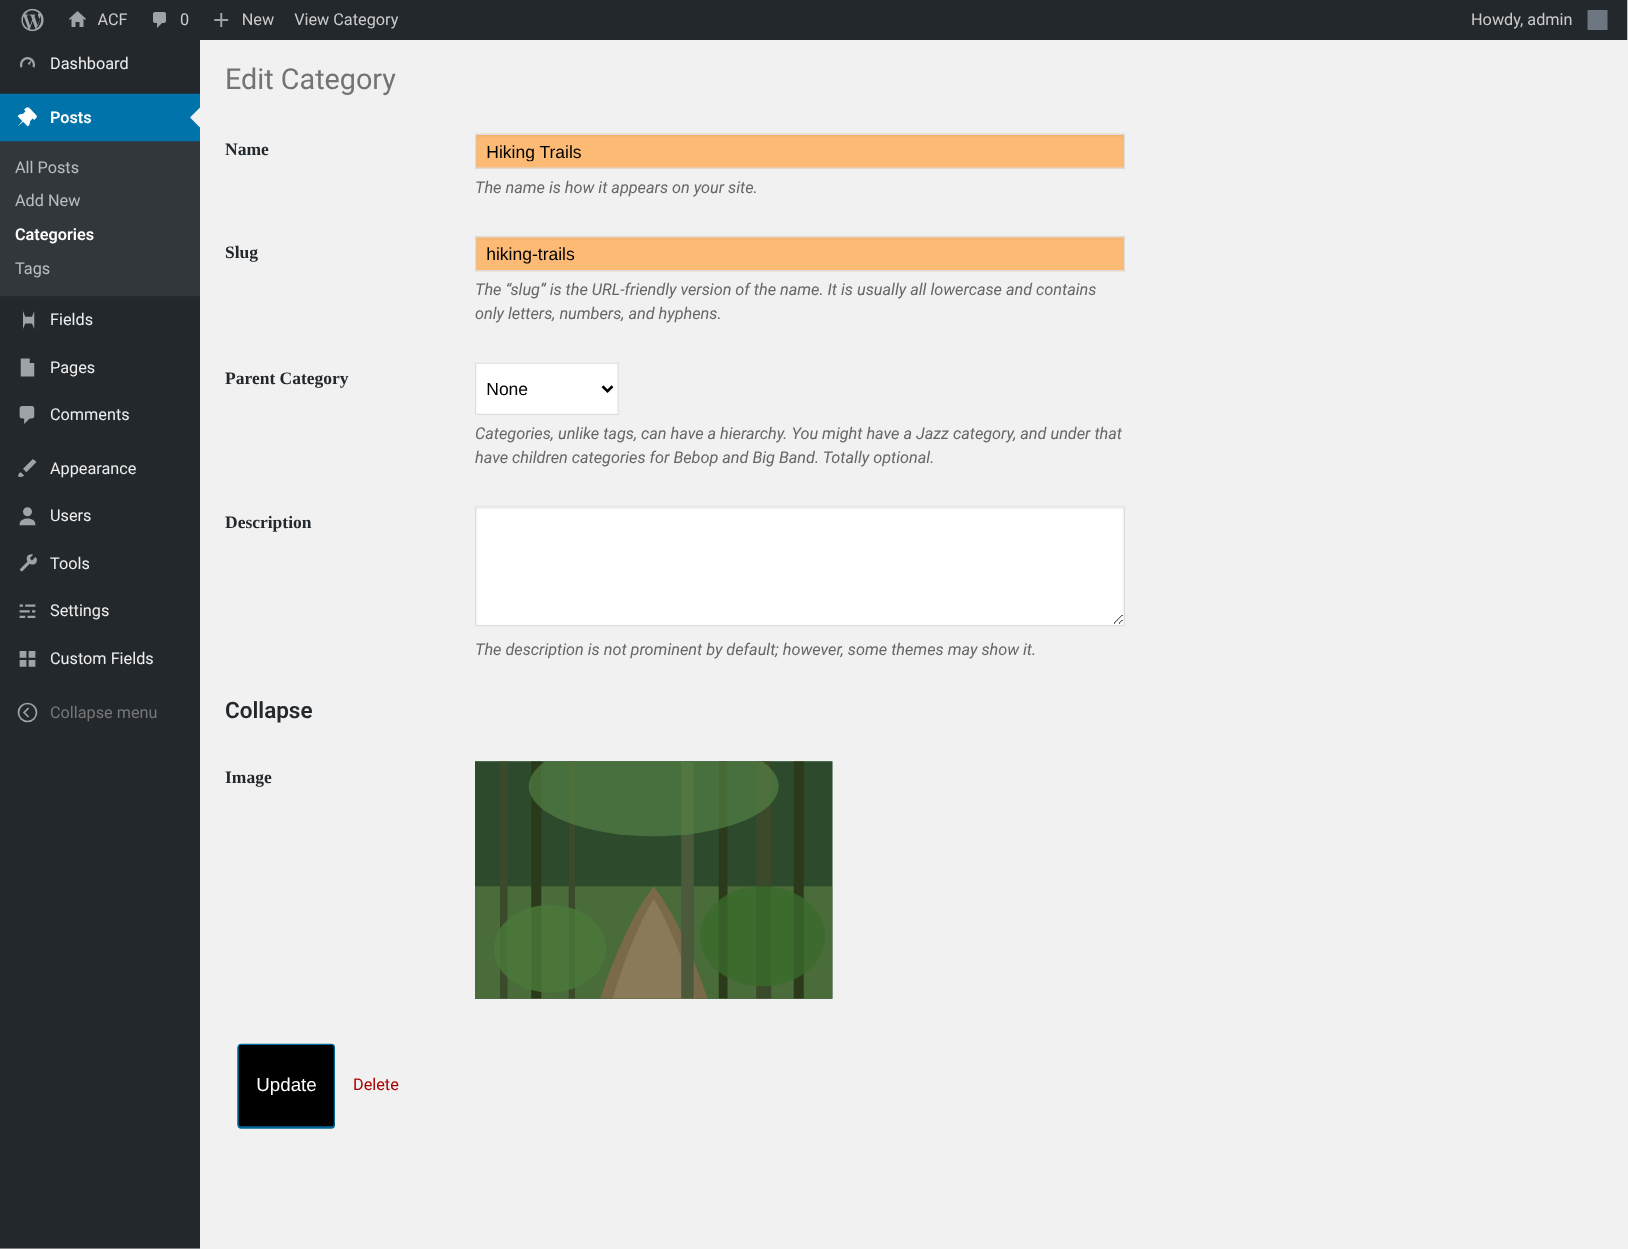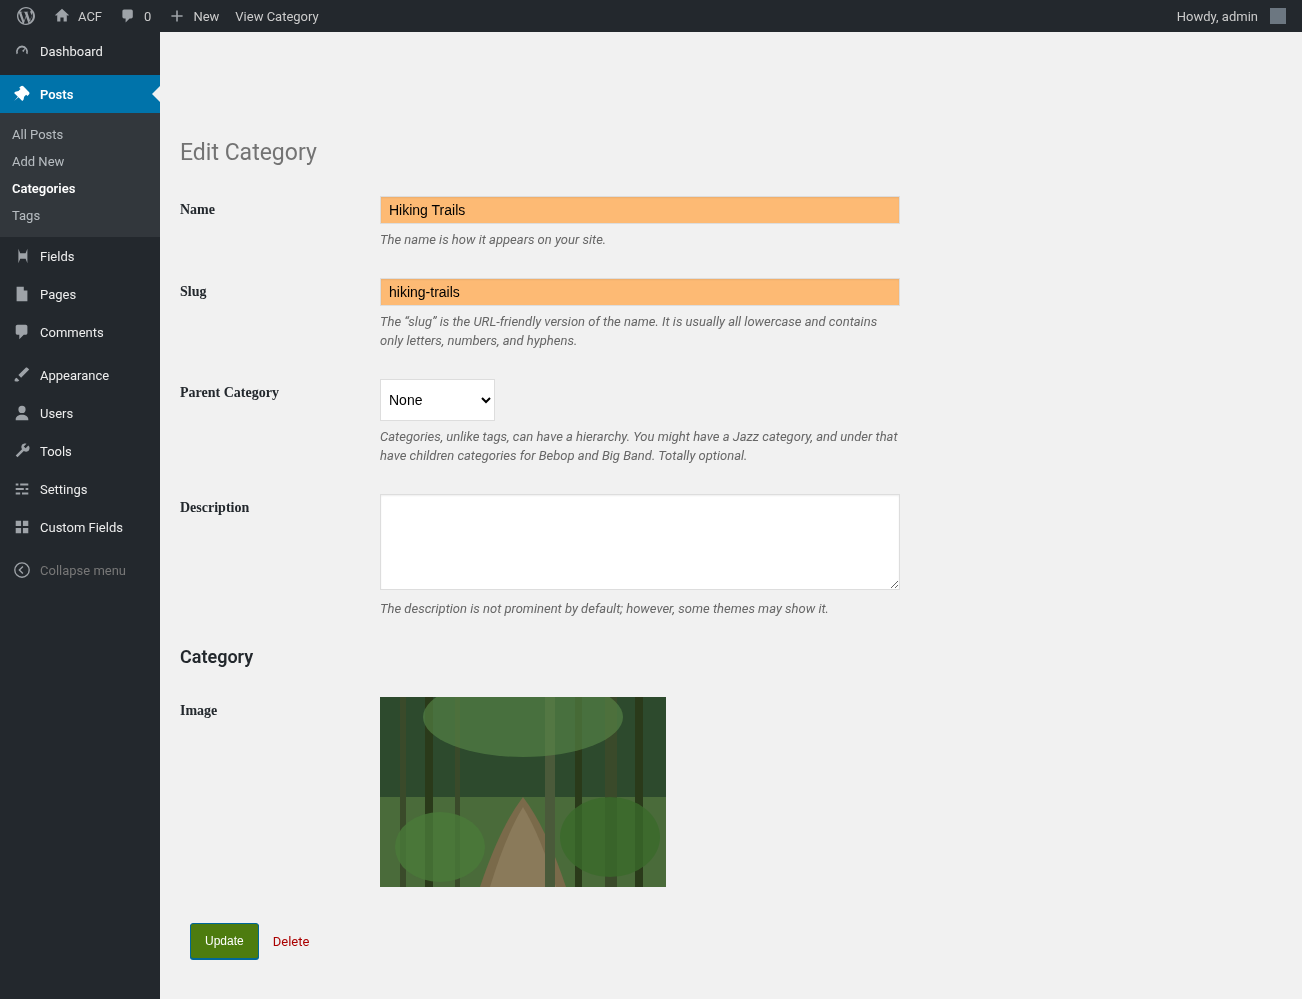--- a/index.html
+++ b/index.html
@@ -1,21 +1,21 @@
 <!DOCTYPE html>
 <html><head>
 <meta charset="utf-8">
 <style>
 * { box-sizing: border-box; margin: 0; padding: 0; }
 body { font-family: -apple-system, BlinkMacSystemFont, "Segoe UI", Roboto, sans-serif; font-size: 13px; color: #32373c; background: #f1f1f1; }
 .adminbar { height: 32px; background: #23282d; color: #ccc; display: flex; align-items: center; padding: 0 8px; font-size: 13px; justify-content: space-between; }
 .adminbar-left, .adminbar-right { display: flex; align-items: center; gap: 0; }
 .adminbar-item { display: flex; align-items: center; gap: 6px; padding: 0 8px; height: 32px; cursor: pointer; color: #ccc; }
 .adminbar-avatar { width: 16px; height: 16px; background: #6c7781; margin-left: 6px; }
-.wrap { display: flex; align-items: flex-end; }
+.wrap { display: flex; }
 .sidebar { width: 160px; background: #23282d; min-height: calc(100vh - 32px); color: #ccc; flex-shrink: 0; }
 .menu-item { display: flex; align-items: center; gap: 8px; padding: 9px 12px; cursor: pointer; color: #eee; position: relative; }
 .menu-item.active { background: #0073aa; color: #fff; font-weight: 600; }
 .menu-item.active::after { content: ""; position: absolute; right: 0; top: 50%; margin-top: -8px; border: 8px solid transparent; border-right-color: #f1f1f1; }
 .menu-icon { width: 20px; height: 20px; display: flex; align-items: center; justify-content: center; color: rgba(240,245,250,.6); flex-shrink: 0; }
 .menu-item.active .menu-icon { color: #fff; }
 .submenu { background: #32373c; padding: 8px 0; }
 .submenu-item { padding: 6px 12px 6px 12px; cursor: pointer; color: rgba(240,245,250,.7); font-size: 13px; }
 .submenu-item.current { color: #fff; font-weight: 600; }
 .separator { height: 5px; }
@@ -27,21 +27,21 @@
 .input-text { width: 100%; padding: 4px 8px; border: 1px solid #ddd; border-radius: 0; font-size: 14px; background: #fdba74; box-shadow: inset 0 1px 2px rgba(0,0,0,.07); height: 28px; }
 .help { color: #666; font-style: italic; font-size: 13px; margin-top: 6px; line-height: 1.5; }
 .select { background: #fff; border: 1px solid #ddd; padding: 2px 4px; font-size: 14px; height: 42px; min-width: 115px; }
 .textarea { width: 100%; border: 1px solid #ddd; padding: 6px 8px; font-size: 14px; height: 96px; resize: both; box-shadow: inset 0 1px 2px rgba(0,0,0,.07); }
 h2.section-title { font-size: 18px; font-weight: 600; color: #23282d; margin: 10px 0 30px 0; }
 .image-preview { width: 286px; height: 190px; background: #3a5a3a; overflow: hidden; }
 .color-picker { display: flex; align-items: stretch; height: 26px; }
 .color-swatch { width: 30px; background: #5e8a5a; border: 1px solid #ccc; }
 .color-button { background: #f7f7f7; border: 1px solid #ccc; border-left: none; padding: 0 10px; font-size: 12px; cursor: pointer; color: #555; }
 .actions { margin-top: 36px; display: flex; align-items: center; gap: 14px; padding-left: 10px; }
-.btn-primary { background: #4d7c0f; border: 1px solid #006799; border-radius: 3px; color: #fff; padding: 10px 14px; font-size: 12px; cursor: pointer; box-shadow: 0 1px 0 #006799; }
+.btn-primary { background: #000000; border: 1px solid #006799; border-radius: 3px; color: #fff; padding: 24px 14px; font-size: 15px; cursor: pointer; box-shadow: 0 1px 0 #006799; }
 .delete-link { color: #a00; font-size: 13px; cursor: pointer; }
 .collapse { color: #777; }
 .forest-svg { width: 100%; height: 100%; }
 </style>
 </head>
 <body>
 
 <div class="adminbar">
   <div class="adminbar-left">
     <div class="adminbar-item">
@@ -219,21 +219,21 @@
     </div>
 
     <div class="form-row">
       <div class="form-label">Description</div>
       <div class="form-field">
         <textarea class="textarea" style=""></textarea>
         <div class="help">The description is not prominent by default; however, some themes may show it.</div>
       </div>
     </div>
 
-    <h2 class="section-title">Category</h2>
+    <h2 class="section-title">Collapse</h2>
 
     <div class="form-row">
       <div class="form-label">Image</div>
       <div class="form-field">
         <div class="image-preview">
           <svg class="forest-svg" viewBox="0 0 286 190" preserveAspectRatio="xMidYMid slice">
             <rect width="286" height="190" fill="#2d4a2d"></rect>
             <rect x="0" y="100" width="286" height="90" fill="#4a6b3a"></rect>
             <path d="M100 190 Q120 130 143 100 Q166 130 186 190 Z" fill="#7a6a4a"></path>
             <path d="M110 190 Q125 140 143 110 Q161 140 176 190 Z" fill="#8a7a5a"></path>

